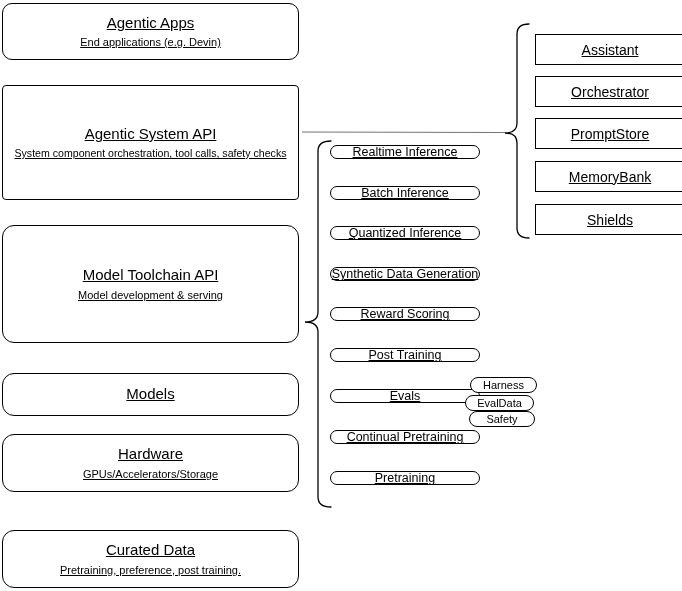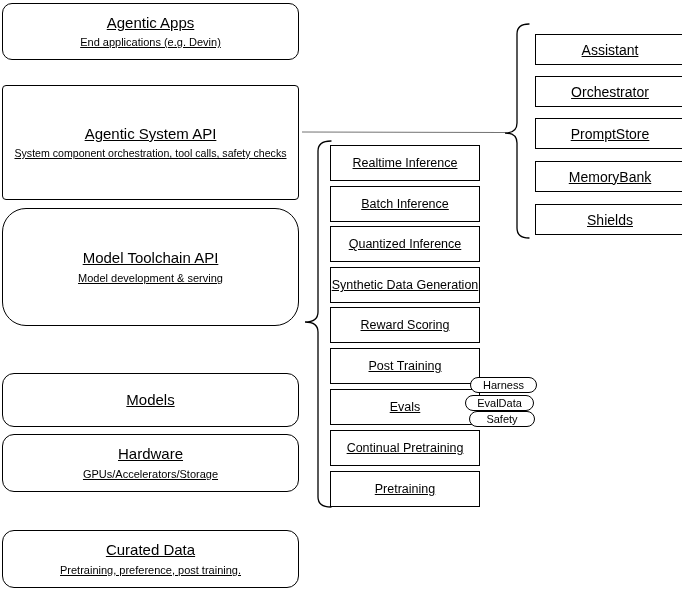--- a/index.html
+++ b/index.html
@@ -11,28 +11,28 @@
   .lbox{
     position:absolute;left:2px;width:297px;border:1.3px solid #000;background:#fff;
     box-sizing:border-box;display:flex;flex-direction:column;align-items:center;
     justify-content:center;text-align:center;
   }
   .lbox .t{font-size:15px;line-height:1.1;}
   .lbox .s{font-size:11px;margin-top:5px;white-space:nowrap;}
   .lb0{top:3px;height:57px;border-radius:10px;}
   .lb1{top:85px;height:115px;border-radius:4px;}
   .lb1 .s{font-size:10.6px;}
-  .lb2{top:208px;height:118px;border-radius:24px;}
-  .lb3{top:373px;height:54px;border-radius:12px;}
+  .lb2{top:225px;height:118px;border-radius:12px;}
+  .lb3{top:373px;height:43px;border-radius:12px;}
   .lb4{top:434px;height:58px;border-radius:12px;}
   .lb5{top:530px;height:58px;border-radius:12px;}
   
   .mbox{
-    position:absolute;left:330px;width:150px;height:36px;border:1.3px solid #000;
-    border-radius:0;background:#fff;box-sizing:border-box;display:flex;
+    position:absolute;left:330px;width:150px;height:14px;border:1.3px solid #000;
+    border-radius:12px;background:#fff;box-sizing:border-box;display:flex;
     align-items:center;justify-content:center;font-size:12.5px;white-space:nowrap;
   }
   .mb0{top:145px}.mb1{top:186px}.mb2{top:226px}.mb3{top:267px}.mb4{top:307px}
   .mb5{top:348px}.mb6{top:389px}.mb7{top:430px}.mb8{top:471px}
   
   .rbox{
     position:absolute;left:535px;width:150px;height:31px;border:1.3px solid #000;
     border-radius:0;background:#fff;box-sizing:border-box;display:flex;
     align-items:center;justify-content:center;font-size:14px;white-space:nowrap;
   }

